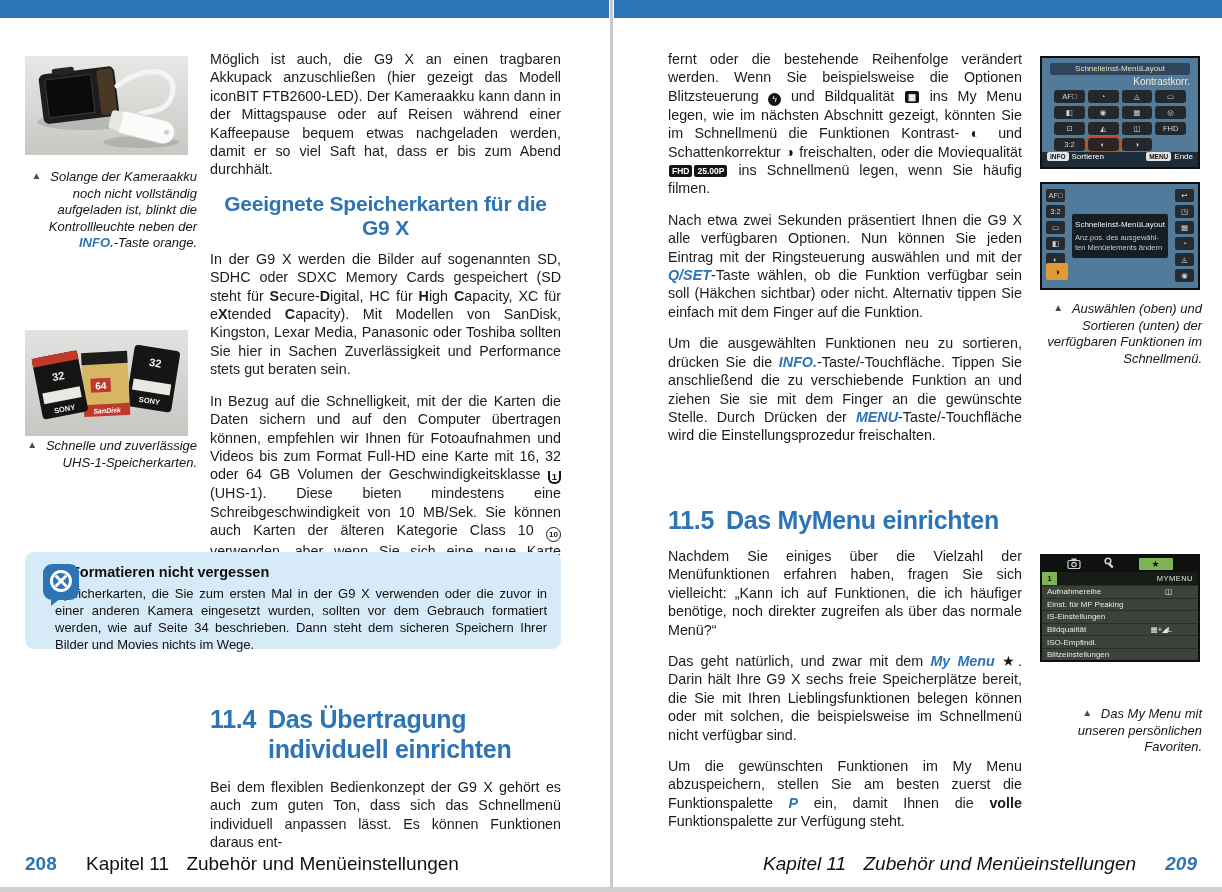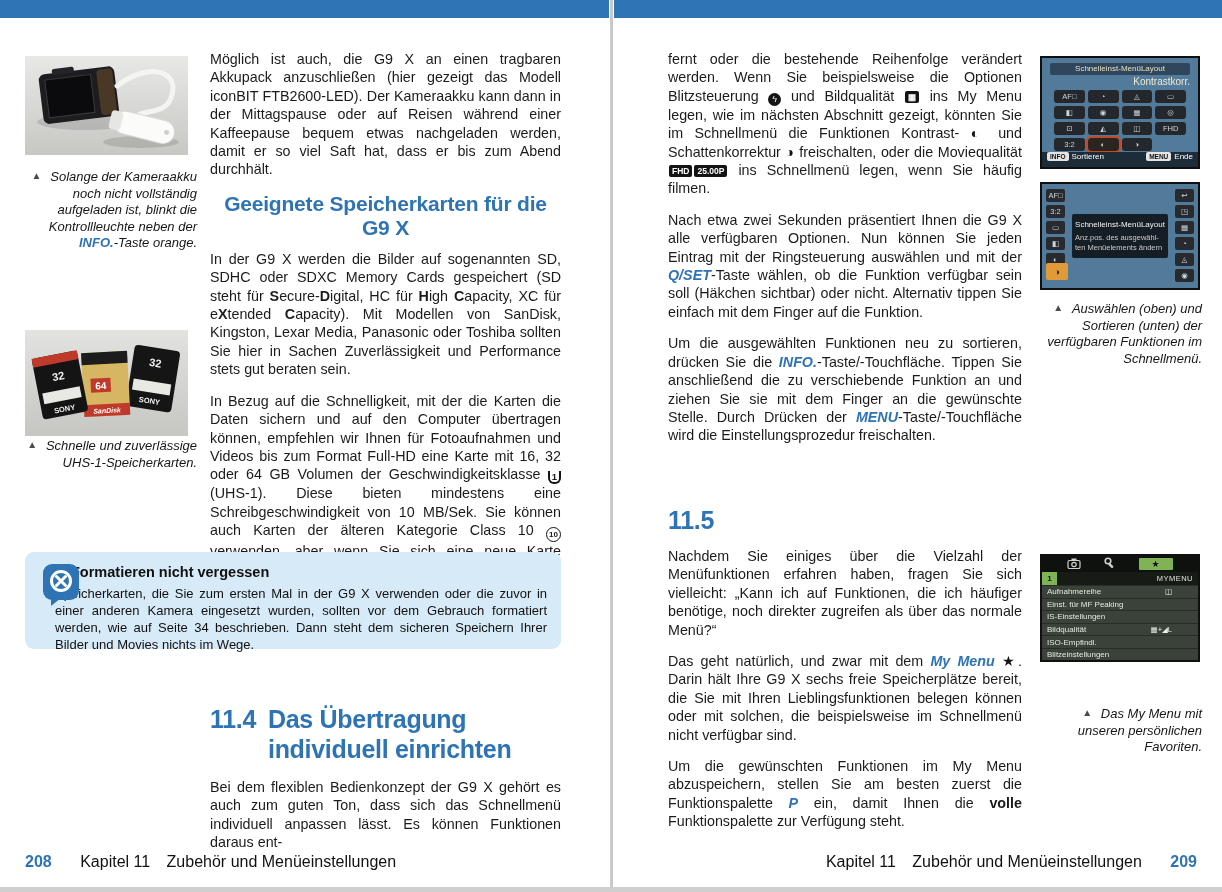--- a/index.html
+++ b/index.html
@@ -40,21 +40,21 @@
   
   .caption{position:absolute;font-size:13px;line-height:16.6px;font-style:italic;color:#161616;text-align:right;}
   
   .fig{position:absolute;}
   
   .infobox{position:absolute;left:25px;top:552px;width:536px;height:97px;background:#d7eaf7;border-radius:9px;padding:8px 14px 8px 76px;}
   .infobox .ib-icon{position:absolute;left:16px;top:10px;}
   .infobox .ib-title{font-weight:bold;font-size:14.5px;margin:4px 0 5px -30px;color:#111;}
   .infobox .ib-body{font-size:13px;line-height:17px;color:#111;text-align:justify;margin-left:-46px;}
   
-  .footer{position:absolute;top:853px;font-size:16px;color:#111;}
+  .footer{position:absolute;top:853px;font-size:19px;color:#111;}
   .footer .pnum{color:var(--accent);font-weight:bold;}
   
   .shot{position:absolute;left:1040px;width:160px;border:2px solid #101010;background:#527b9b;overflow:hidden;}
   .shot1{top:56px;height:113px;}
   .shot1 .t1{margin:5px 8px 0 8px;background:rgba(18,28,40,.55);color:#e6dfc2;font-size:8px;line-height:12px;text-align:center;border-radius:2px;}
   .shot1 .t2{margin:2px 8px;color:#efe9cd;font-size:10px;line-height:10px;text-align:right;}
   .grid{display:grid;grid-template-columns:repeat(4,1fr);gap:3px;padding:1px 12px 0 12px;}
   .grid .cell{height:13px;background:#24282d;border-radius:3px;color:#ccd4dc;font-size:7.5px;
               display:flex;align-items:center;justify-content:center;}
   .grid .cell.sel{outline:2px solid #bf4c2c;background:#2b2420;}
@@ -193,20 +193,21 @@
 
 <div class="col" style="left:668px;top:50px;width:354px;">
   <p><span>fernt oder die bestehende Reihenfolge verändert werden. Wenn Sie beispielsweise die Optionen Blitzsteuerung </span><span class="sg-circ">ϟ</span><span> und Bildqualität </span><span class="sg-badge">▦</span><span> ins My Menu legen, wie im nächsten Abschnitt gezeigt, könnten Sie im Schnellmenü die Funktionen Kontrast- </span><span class="sg-glyph">◐</span><span> und Schattenkorrektur </span><span class="sg-glyph">◑</span><span> freischalten, oder die Moviequalität </span><span class="sg-badge">FHD</span><span class="sg-badge">25.00P</span><span> ins Schnellmenü legen, wenn Sie häufig filmen.</span></p>
   <p><span>Nach etwa zwei Sekunden präsentiert Ihnen die G9 X alle verfügbaren Optionen. Nun können Sie jeden Eintrag mit der Ringsteuerung auswählen und mit der </span><span class="sg-link">Q/SET</span><span>-Taste wählen, ob die Funktion verfügbar sein soll (Häkchen sichtbar) oder nicht. Alternativ tippen Sie einfach mit dem Finger auf die Funktion.</span></p>
   <p><span>Um die ausgewählten Funktionen neu zu sortieren, drücken Sie die </span><span class="sg-link">INFO.</span><span>-Taste/-Touchfläche. Tippen Sie anschließend die zu verschiebende Funktion an und ziehen Sie sie mit dem Finger an die gewünschte Stelle. Durch Drücken der </span><span class="sg-link">MENU</span><span>-Taste/-Touchfläche wird die Einstellungsprozedur freischalten.</span></p>
 </div>
 
 <div class="col" style="left:668px;top:505px;width:354px;">
   <div class="h1">
     <span class="num">11.5</span>
+    <span>Das MyMenu einrichten</span>
   </div>
   <p style="margin-top:12px;"><span>Nachdem Sie einiges über die Vielzahl der Menüfunktionen erfahren haben, fragen Sie sich vielleicht: „Kann ich auf Funktionen, die ich häufiger benötige, noch direkter zugreifen als über das normale Menü?“</span></p>
   <p><span>Das geht natürlich, und zwar mit dem </span><span class="sg-link">My Menu</span><span> </span><span class="sg-star">★</span><span>. Darin hält Ihre G9 X sechs freie Speicherplätze bereit, die Sie mit Ihren Lieblingsfunktionen belegen können oder mit solchen, die beispielsweise im Schnellmenü nicht verfügbar sind.</span></p>
   <p><span>Um die gewünschten Funktionen im My Menu abzuspeichern, stellen Sie am besten zuerst die Funktionspalette </span><span class="sg-link">P</span><span> ein, damit Ihnen die </span><span class="sg-b">volle</span><span> Funktionspalette zur Verfügung steht.</span></p>
 </div>
 
 <div class="shot shot1">
   <div class="t1">Schnelleinst-MenüLayout</div>
   <div class="t2">Kontrastkorr.</div>
   <div class="grid">
@@ -311,17 +312,17 @@
     <span>Blitzeinstellungen</span>
       <span class="mv"></span>
   </div>
   <div class="mitem sel">
     <span class="mv"></span>
   </div>
 </div>
 
 <div class="caption" style="left:1040px;top:705px;width:162px;"><span class="sg-arrow">▲ </span><span>Das My Menu mit unseren persönlichen Favoriten.</span></div>
 
-<div class="footer" style="right:25px;text-align:right;">
+<div class="footer" style="right:25px;text-align:right;font-style:italic;">
   <span>Kapitel 11</span>
   <span style="margin-left:12px;">Zubehör und Menüeinstellungen</span>
   <span class="pnum" style="margin-left:24px;">209</span>
 </div>
 
 </body></html>

